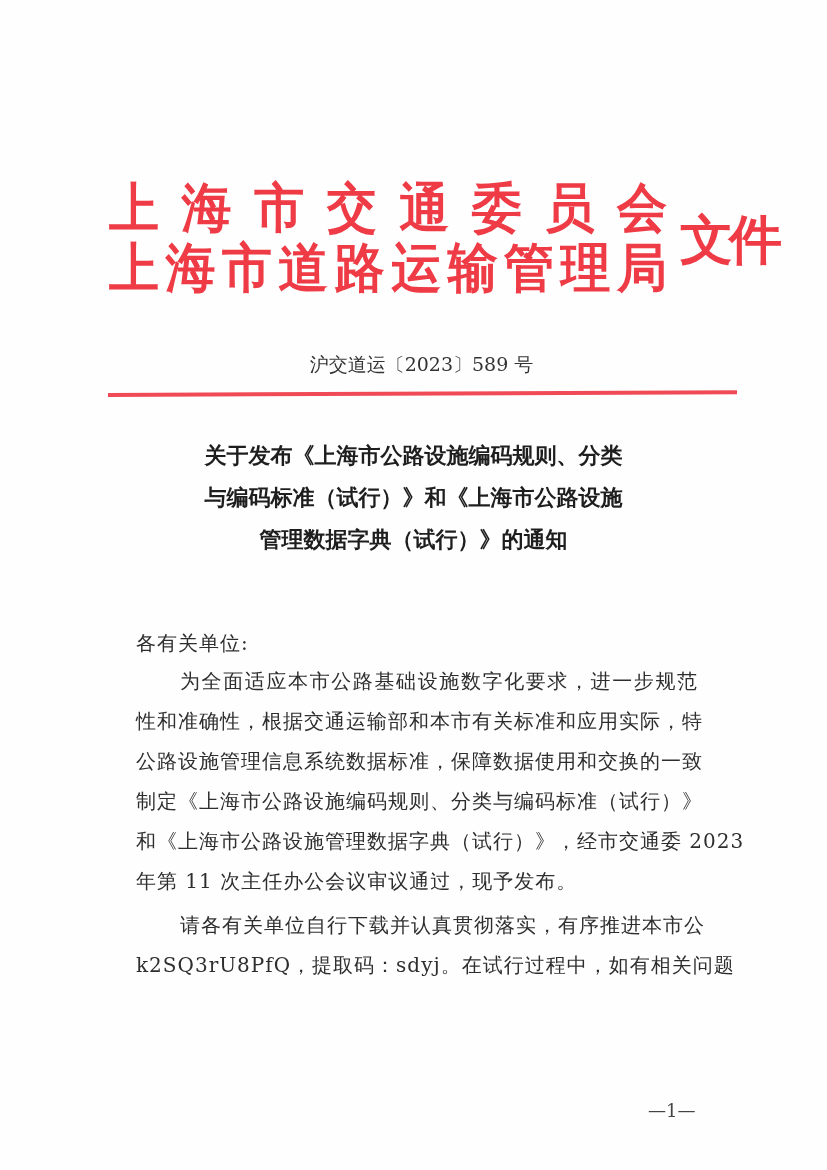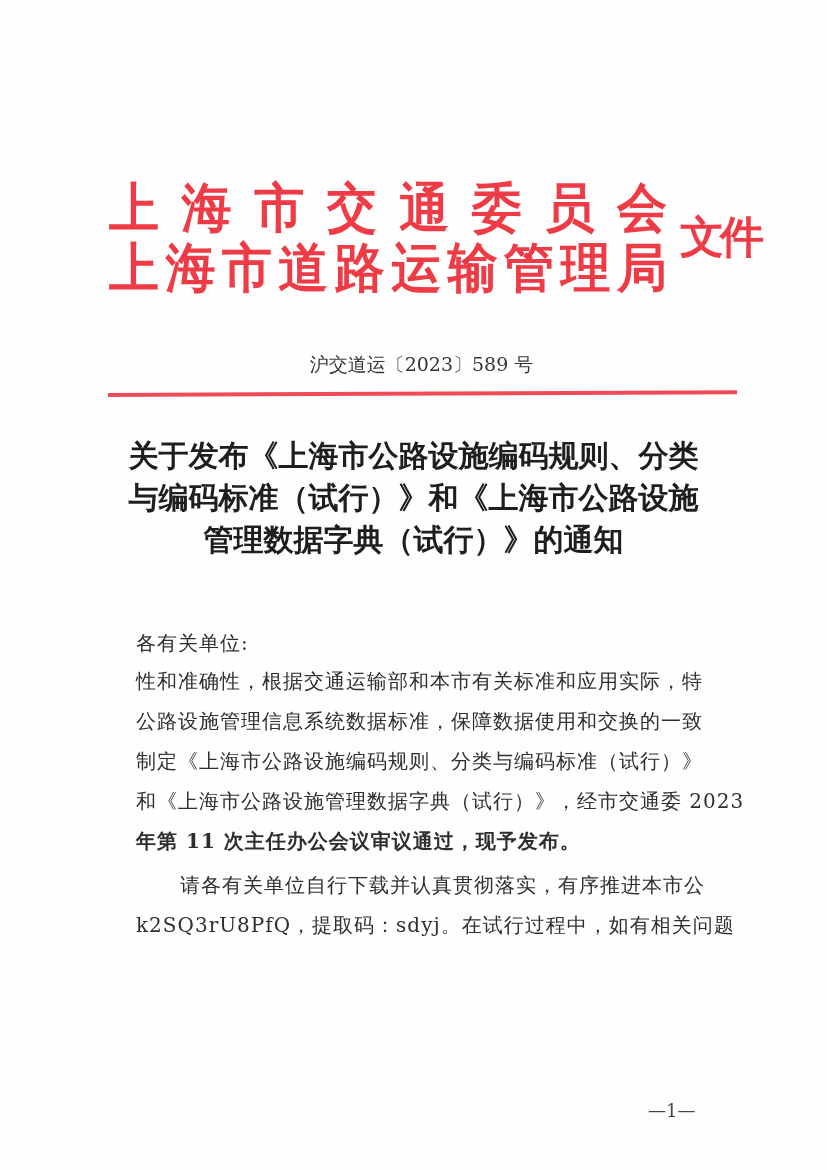--- a/index.html
+++ b/index.html
@@ -42,24 +42,24 @@
   .mh-line span {
     display: inline-block;
     width: 52px;
     text-align: center;
   }
   .mh-line2 { margin-top: 0px; }
   .mh-suffix {
     position: absolute;
     left: 680px;
     top: 210px;
-    font-size: 44px;
+    font-size: 53px;
     line-height: 60px;
     color: #ee3b45;
-    font-family: Liberation Mono, monospace;
+    font-family: Liberation Serif, serif;
     font-weight: bold;
     letter-spacing: -4px;
   }
   .doc-number {
     position: absolute;
     left: 8px;
     width: 827px;
     top: 352px;
     text-align: center;
     font-size: 19px;
@@ -77,21 +77,21 @@
     transform-origin: left center;
   }
   .title {
     position: absolute;
     left: 0;
     width: 827px;
     top: 435px;
     text-align: center;
     font-family: "DejaVu Sans", "Liberation Sans", sans-serif;
     font-weight: bold;
-    font-size: 30px;
+    font-size: 22px;
     line-height: 42px;
     color: #1e1e1e;
   }
   .title div { white-space: nowrap; }
   .body-text {
     position: absolute;
     left: 136px;
     top: 603px;
     width: 562px;
     font-size: 20px;
@@ -106,21 +106,21 @@
     text-align: justify;
     text-align-last: justify;
     letter-spacing: 1px;
   }
   .body-line.salutation {
     text-align-last: left;
     height: 38px;
   }
   .body-line.indent { padding-left: 44px; }
   .body-line.last { text-align-last: left; }
-  .body-line.gap-after { margin-bottom: 4px; font-weight: bold; }
+  .body-line.gap-after { margin-bottom: 4px; }
   .page-number {
     position: absolute;
     left: 648px;
     top: 1100px;
     font-size: 18px;
     color: #444;
     font-family: "DejaVu Serif", "Liberation Serif", serif;
     white-space: nowrap;
   }
 </style>
@@ -162,20 +162,21 @@
   <div class="title">
     <div>关于发布《上海市公路设施编码规则、分类</div>
     <div>与编码标准（试行）》和《上海市公路设施</div>
     <div>管理数据字典（试行）》的通知</div>
   </div>
 
   <div class="body-text">
     <div class="body-line salutation">各有关单位:</div>
 
     <div>
+      <div class="body-line indent">为全面适应本市公路基础设施数字化要求，进一步规范</div>
       <div class="body-line">性和准确性，根据交通运输部和本市有关标准和应用实际，特</div>
       <div class="body-line">公路设施管理信息系统数据标准，保障数据使用和交换的一致</div>
       <div class="body-line">制定《上海市公路设施编码规则、分类与编码标准（试行）》</div>
       <div class="body-line">和《上海市公路设施管理数据字典（试行）》，经市交通委 2023</div>
       <div class="body-line last gap-after">年第 11 次主任办公会议审议通过，现予发布。</div>
     </div>
 
     <div>
       <div class="body-line indent">请各有关单位自行下载并认真贯彻落实，有序推进本市公</div>
       <div class="body-line">k2SQ3rU8PfQ，提取码：sdyj。在试行过程中，如有相关问题</div>

